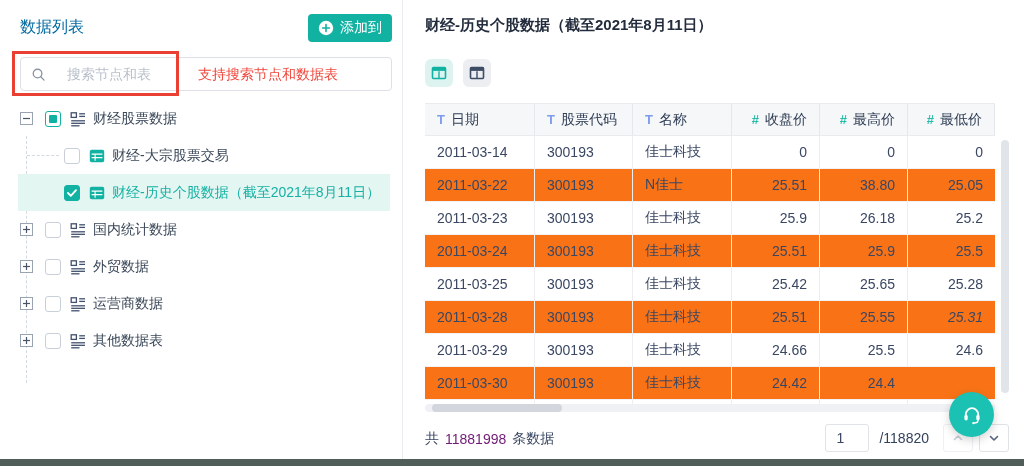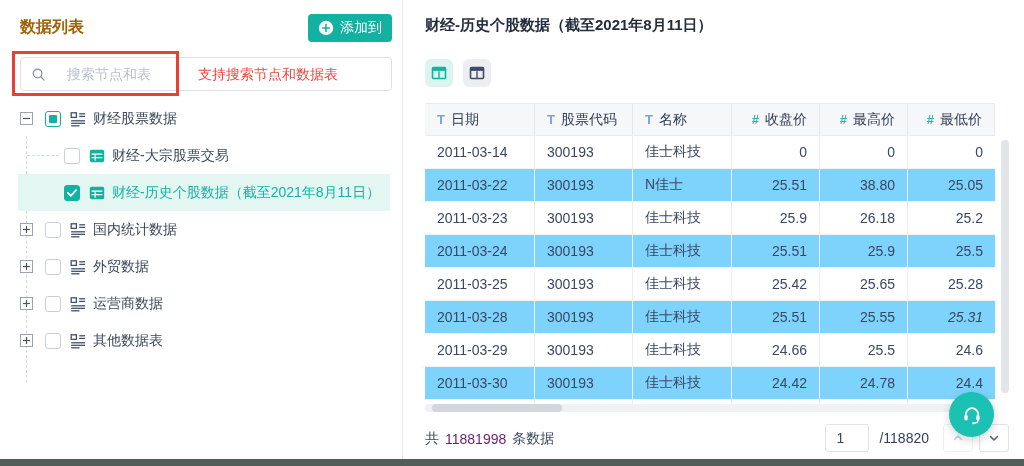--- a/index.html
+++ b/index.html
@@ -2,21 +2,21 @@
 <html><head>
 <meta charset="utf-8">
 <style>
   * { margin:0; padding:0; box-sizing:border-box; }
   html,body { width:1024px; height:466px; }
   body { font-family:"Liberation Sans","DejaVu Sans",sans-serif; background:#fff; position:relative; overflow:hidden; }
   .stage { position:absolute; inset:0; width:1024px; height:466px; background:#fff; }
 
   
   .sidebar { position:absolute; left:0; top:0; width:403px; height:459px; background:#fff; border-right:1px solid #e9ebee; }
-  .sidebar-title { position:absolute; left:20px; top:17px; font-size:16px; font-weight:bold; color:#a16207; }
+  .sidebar-title { position:absolute; left:20px; top:17px; font-size:16px; font-weight:normal; color:#0369a1; }
   .add-btn { position:absolute; left:308px; top:14px; width:84px; height:28px; background:#12b2a3; border:none; border-radius:4px;
              color:#fff; font-size:14px; display:flex; align-items:center; justify-content:center; gap:6px; cursor:pointer;
              font-family:inherit; }
   .search-box { position:absolute; left:20px; top:57px; width:372px; height:34px; border:1px solid #dde1e7; border-radius:4px;
                 display:flex; align-items:center; padding-left:10px; gap:21px; background:#fff; }
   .search-box input { border:none; outline:none; font-size:14px; color:#3b4859; width:200px; font-family:inherit; }
   .search-box input::placeholder { color:#b9c0cb; }
   .red-rect { position:absolute; left:12px; top:51px; width:167px; height:45px; border:3px solid #ea3f33; z-index:5; pointer-events:none; }
   .red-hint { position:absolute; left:198px; top:66px; font-size:14px; font-weight:500; color:#f0483c; z-index:5; }
 
@@ -45,21 +45,21 @@
   .view-chip.idle { background:#eceef2; }
 
   .grid { position:absolute; left:21px; top:103px; width:570px; }
   .gr { display:flex; height:33px; }
   .gc { display:flex; align-items:center; padding:0 12px; font-size:14px; color:#3a4763; border-right:1px solid #eceef1;
         overflow:hidden; white-space:nowrap; }
   .gc:last-child { border-right:none; }
   .gr.head { background:#f6f7f9; border-top:1px solid #e9ebee; border-bottom:1px solid #e9ebee; }
   .gr.head .gc { color:#2f3d55; gap:6px; border-right:1px solid #e4e7eb; }
   .gr.body { border-bottom:1px solid #f1f2f5; }
-  .gr.body.zebra { background:#7dd3fc; }
+  .gr.body.zebra { background:#f97316; }
   .gc.num { justify-content:flex-end; }
   .t-icon { color:#7e9cec; font-weight:bold; font-size:13px; }
   .hash-icon { color:#27bcab; font-weight:bold; font-size:13px; }
   .row-sliver { display:flex; height:5px; }
   .row-sliver .gc { padding:0 12px; height:5px; }
 
   .vscroll-thumb { position:absolute; left:597px; top:140px; width:8px; height:253px; border-radius:4px; background:#e1e4e9; cursor:pointer; }
   .hscroll { position:absolute; left:21px; top:404px; width:570px; height:8px; border-radius:4px; background:#f0f1f4; }
   .hscroll-thumb { position:absolute; left:7px; top:0; width:130px; height:8px; border-radius:4px; background:#d3d6dc; cursor:pointer; }
 
@@ -348,21 +348,20 @@
           <div class="gc" style="width: 99px;">佳士科技</div>
           <div class="gc num" style="width: 88px;">24.66</div>
           <div class="gc num" style="width: 88px;">25.5</div>
           <div class="gc num" style="width: 87px;">24.6</div>
         </div>
         <div class="gr body zebra">
           <div class="gc" style="width: 110px;">2011-03-30</div>
           <div class="gc" style="width: 98px;">300193</div>
           <div class="gc" style="width: 99px;">佳士科技</div>
           <div class="gc num" style="width: 88px;">24.42</div>
-          <div class="gc num" style="width: 88px;">24.78</div>
           <div class="gc num" style="width: 87px;">24.4</div>
         </div>
         <div class="row-sliver">
           <div class="gc" style="width: 110px;"></div>
           <div class="gc" style="width: 98px;"></div>
           <div class="gc" style="width: 99px;"></div>
           <div class="gc" style="width: 88px;"></div>
           <div class="gc" style="width: 88px;"></div>
           <div class="gc" style="width: 87px;"></div>
         </div>

